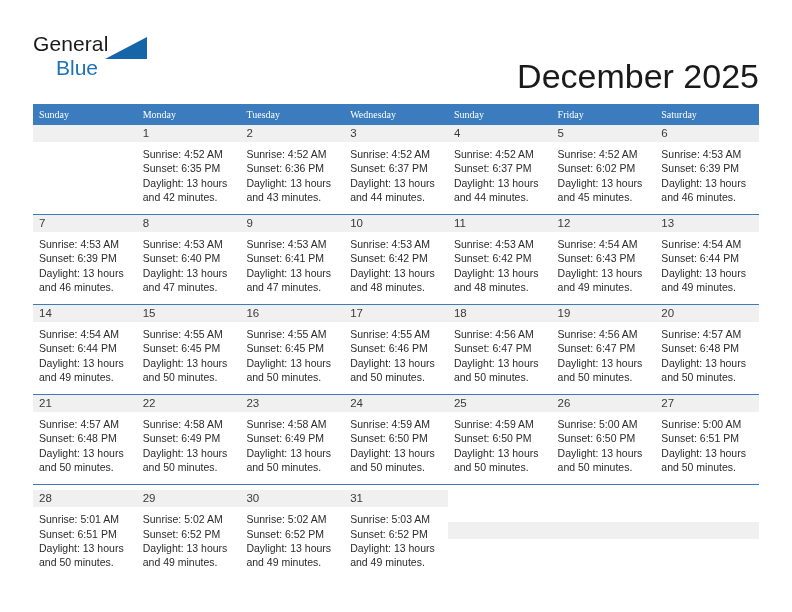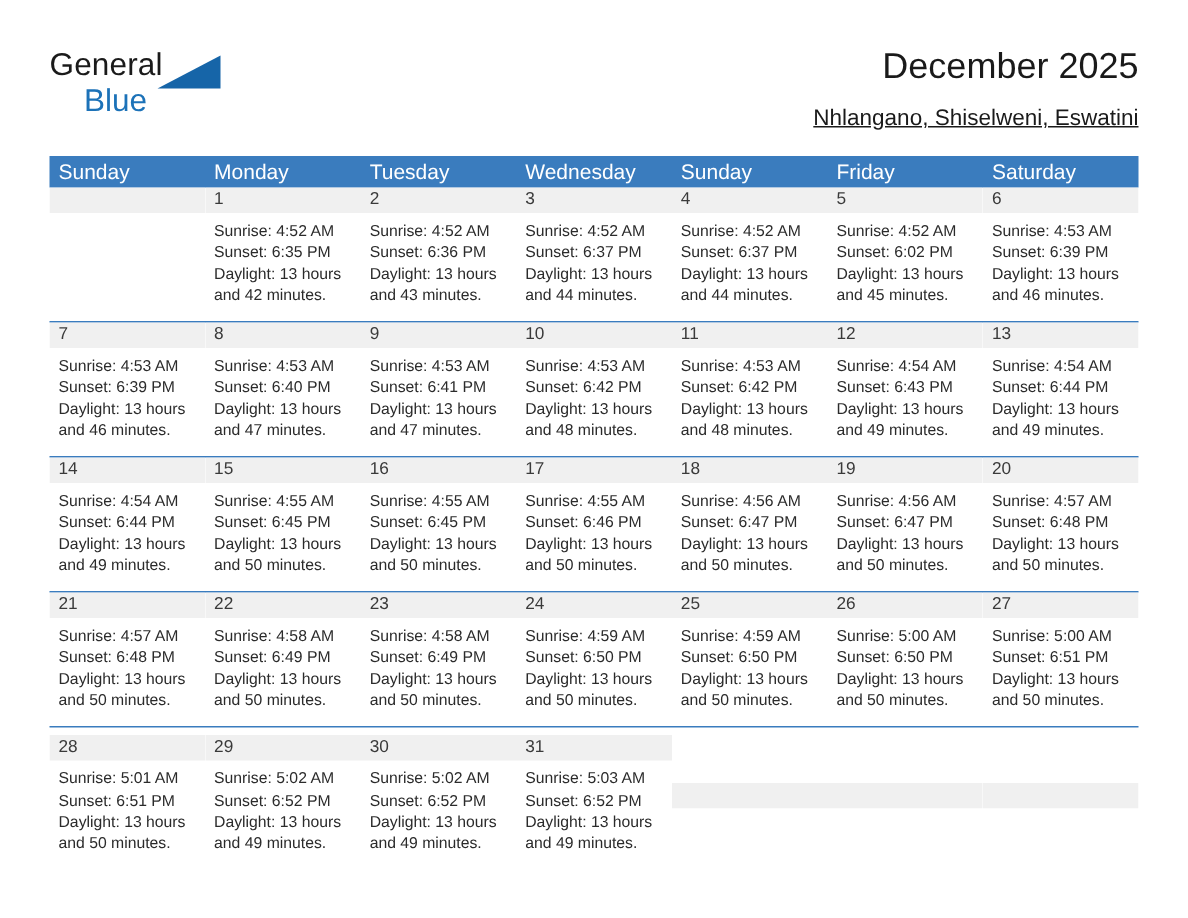--- a/index.html
+++ b/index.html
@@ -66,25 +66,26 @@
     border-color: transparent transparent #1665a8 transparent;
   }
 
   .titles {
     position: absolute;
     right: 0;
     top: 0;
     text-align: right;
   }
   .cal-title {
-    font-size: 24px;
+    font-size: 34px;
     font-weight: normal;
     color: #1a1a1a;
     line-height: 34px;
     white-space: nowrap;
+    margin-top: 31px;
   }
   .cal-subtitle {
     margin-top: 8px;
     font-size: 15px;
     color: #1a1a1a;
     line-height: 18px;
     white-space: nowrap;
     text-decoration: underline;
   }
 
@@ -98,24 +99,25 @@
   .weekdays {
     display: flex;
     background: #3a7cbe;
     height: 21px;
   }
   .weekday {
     flex: 1 1 0;
     box-sizing: border-box;
     padding: 3px 0 0 6px;
     color: #ffffff;
-    font-size: 14px;
+    font-size: 10px;
     line-height: 15px;
     white-space: nowrap;
     overflow: hidden;
+    font-family: Liberation Serif, serif;
   }
 
   .week {
     display: flex;
     border-bottom: 1.2px solid #3a7cbe;
     height: 90px;
     box-sizing: border-box;
   }
   .week:last-child {
     border-bottom: none;

